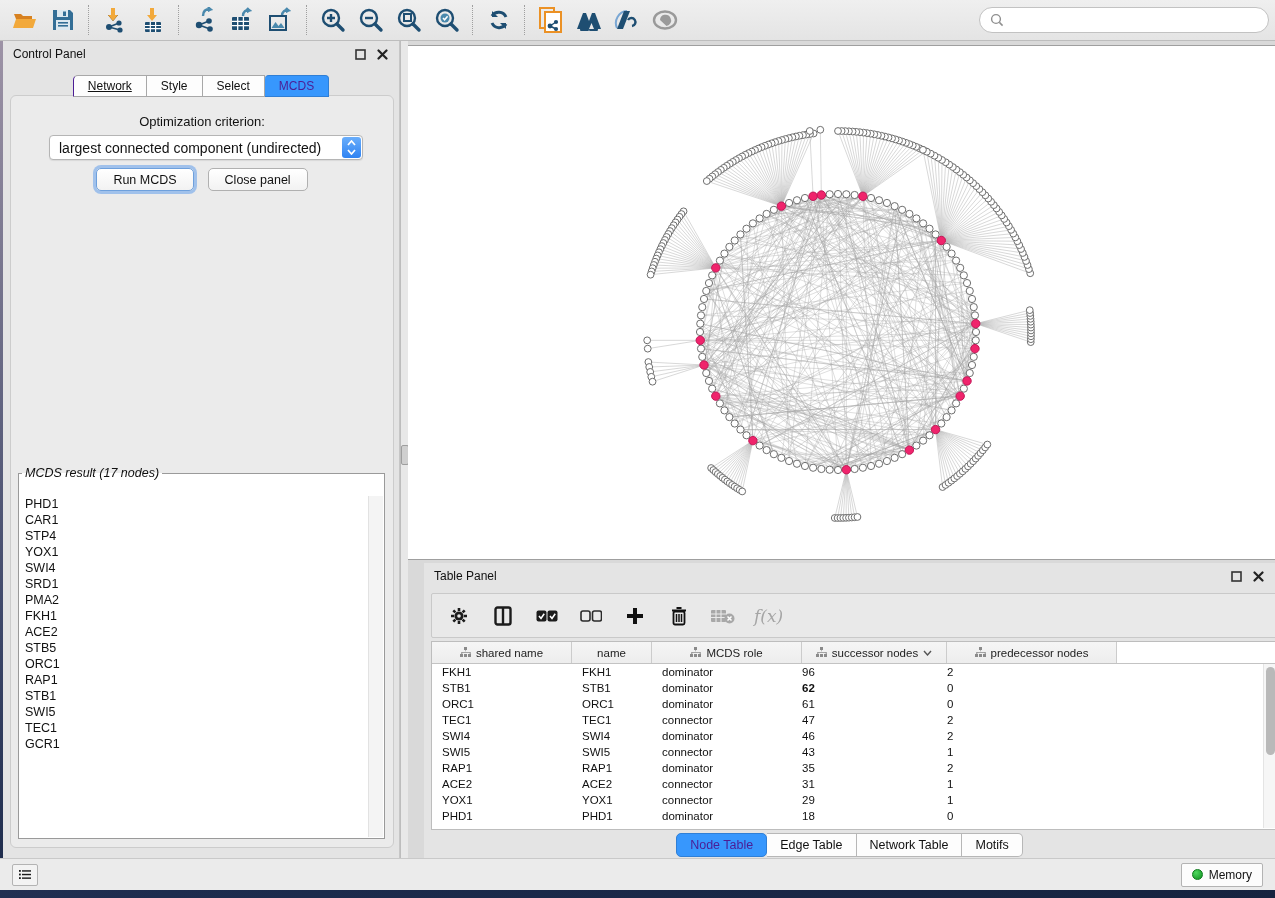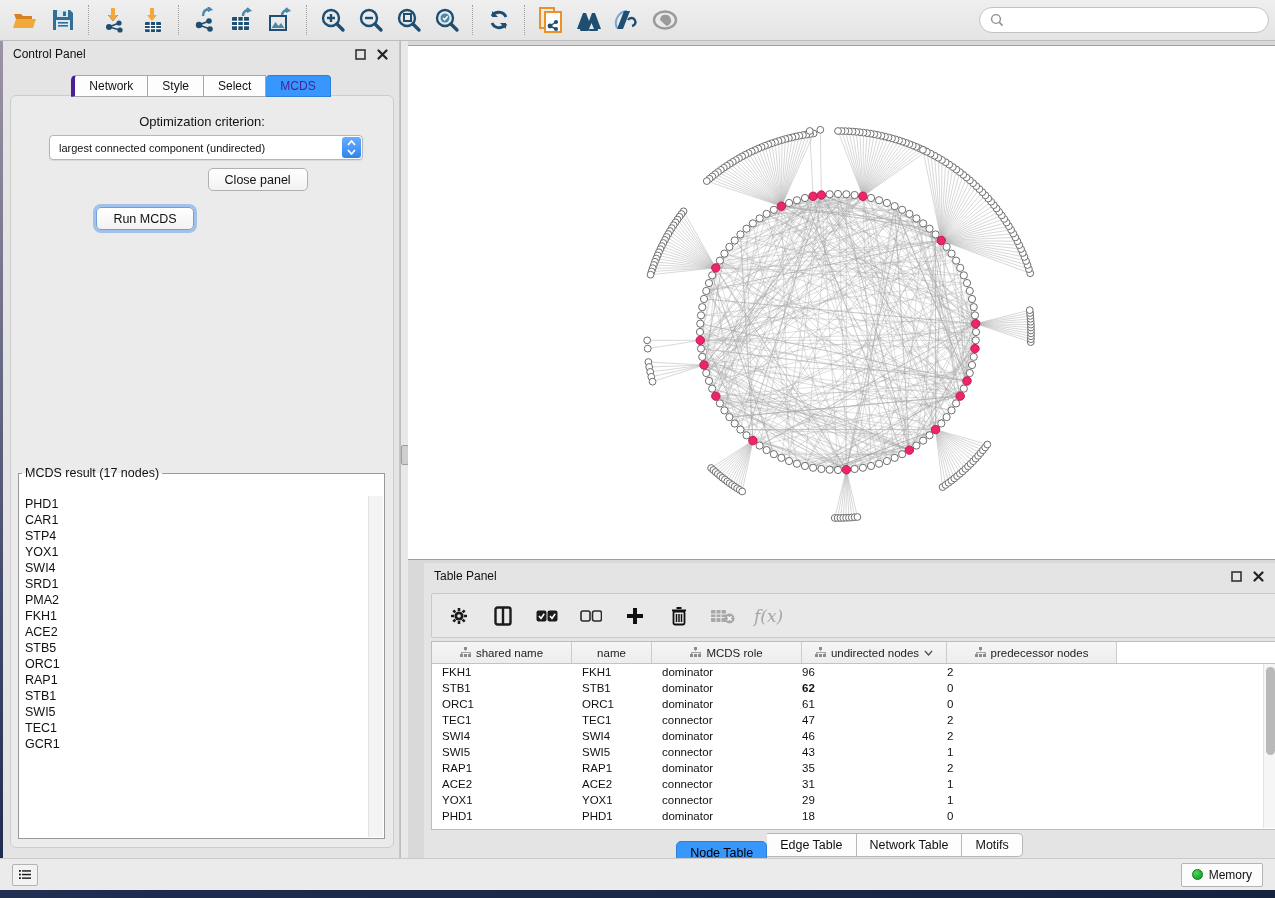--- a/index.html
+++ b/index.html
@@ -24,33 +24,33 @@
   .panel-title-row{height:26px;display:flex;align-items:center;padding:0 10px;}
   .panel-title{font-size:12px;color:#111;}
   .panel-wicons{margin-left:auto;display:flex;align-items:center;gap:9px;}
   .wicon{width:13px;height:13px;display:flex;align-items:center;justify-content:center;cursor:pointer;background:transparent;border:none;padding:0;}
   .vsplit{position:absolute;left:400px;top:41px;width:8px;height:817px;background:#e8e8e8;border-left:1px solid #bdbdbd;border-right:1px solid #a9a9a9;}
   .vsplit .handle{position:absolute;left:0px;top:404px;width:6px;height:18px;background:#cfcfcf;border:1px solid #9e9e9e;border-radius:2px;}
   .rightarea{position:absolute;left:408px;top:41px;width:867px;height:817px;background:#d9d9d9;}
   
   .ctabs{position:absolute;left:0;top:34px;width:100%;display:flex;justify-content:center;z-index:2;}
   .ctab{height:20px;line-height:20px;padding:0 14px;background:#fdfdfd;border:1px solid #a8a8a8;border-left:none;font-size:12px;color:#111;cursor:pointer;}
-  .ctab:first-child{border-left:4px solid #4c1d95;border-top-left-radius:5px;border-bottom-left-radius:1px;}
+  .ctab:first-child{border-left:1px solid #4c1d95;border-top-left-radius:5px;border-bottom-left-radius:1px;text-decoration:underline;}
   .ctab:last-child{border-top-right-radius:5px;}
   .ctab.active{background:#3797fd;color:#4c1d95;border-color:#2f7fd6;border-top-left-radius:4px;border-top-right-radius:4px;}
   .card{position:absolute;left:7px;top:54px;width:382px;height:751px;background:#ebebeb;border:1px solid #cccccc;border-radius:6px;}
   .opt-label{text-align:center;margin-top:18px;font-size:13px;color:#111;}
   .dropdown{position:absolute;left:38px;top:39px;width:312px;height:23px;background:#fff;border:1px solid #b5b5b5;border-radius:4px;display:flex;align-items:center;cursor:pointer;box-shadow:0 1px 1px rgba(0,0,0,.08);}
-  .dropdown .dval{flex:1;padding-left:9px;font-size:11px;color:#111;white-space:nowrap;}
+  .dropdown .dval{flex:1;padding-left:9px;font-size:14px;color:#111;white-space:nowrap;}
   .stepper{width:19px;height:21px;margin:1px;border-radius:3px;background:linear-gradient(#6aaefb,#2f83f2);display:flex;flex-direction:column;align-items:center;justify-content:center;gap:1px;}
   .btnrow{position:absolute;left:0;top:72px;width:100%;display:flex;justify-content:center;gap:14px;}
   .btn{height:23px;padding:0 16px;background:linear-gradient(#ffffff,#f2f2f2);border:1px solid #b0b0b0;border-radius:5px;font:12.5px "Liberation Sans",sans-serif;color:#111;cursor:pointer;}
-  .btn.focusring{box-shadow:0 0 0 3px rgba(110,165,235,.6);border-color:#6ea0dc;margin-top:39px;}
+  .btn.focusring{box-shadow:0 0 0 3px rgba(110,165,235,.6);border-color:#6ea0dc;}
   .result-fieldset{position:absolute;left:7px;top:370px;right:8px;bottom:8px;border:1px solid #9a9a9a;margin:0;padding:1px;background:#fff;}
-  .result-fieldset legend{font-size:12.5px;color:#111;padding:0 3px;margin-left:2px;background:transparent;}
+  .result-fieldset legend{font-size:12.5px;color:#111;padding:0 3px;margin-left:2px;background:transparent;font-style:italic;}
   .listbox{position:absolute;left:1px;top:16px;right:15px;bottom:1px;background:#fff;overflow:hidden;}
   .listitem{height:16px;line-height:16px;padding-left:5px;font-size:12.5px;color:#111;}
   .vtrack{position:absolute;top:16px;right:1px;bottom:1px;width:14px;background:#f4f4f4;border-left:1px solid #e2e2e2;}
   
   .net-window{position:absolute;left:0;top:4px;right:0;height:515px;background:#fff;border:1px solid #9f9f9f;border-left:none;border-right:none;box-sizing:border-box;}
   .net-titlebar{height:18px;background:linear-gradient(#e0e0e0,#d2d2d2);border-bottom:1px solid #adadad;position:relative;display:flex;align-items:center;justify-content:center;}
   .tlight{position:absolute;top:3.5px;width:11px;height:11px;border-radius:50%;cursor:pointer;}
   .net-title{font-size:12px;color:#222;}
   .net-canvas{position:absolute;left:0;top:19px;right:0;bottom:0;background:#fff;overflow:hidden;}
   
@@ -64,21 +64,21 @@
   .trow{display:flex;height:16px;align-items:center;cursor:default;}
   .td{font-size:11.5px;color:#111;box-sizing:border-box;white-space:nowrap;overflow:hidden;}
   .td.num{text-align:left;padding-right:16px;}
   .td.txt{padding-left:10px;}
   .tscroll{position:absolute;top:22px;right:1px;bottom:1px;width:13px;background:#f6f6f6;border-left:1px solid #e4e4e4;}
   .tthumb{position:absolute;left:1.5px;top:3px;width:9px;height:88px;background:#b9b9b9;border-radius:5px;}
   .btabs{position:absolute;left:0;top:270px;width:100%;display:flex;justify-content:center;}
   .btab{height:22px;line-height:22px;padding:0 13px;background:#fdfdfd;border:1px solid #b7b7b7;border-left:none;font-size:12.5px;color:#111;cursor:pointer;}
   .btab:first-child{border-left:1px solid #b7b7b7;border-radius:5px 0 0 5px;}
   .btab:last-child{border-radius:0 5px 5px 0;}
-  .btab.active{background:#3797fd;color:#000000;border-color:#2f7fd6;border-radius:5px;margin-top:8px;}
+  .btab.active{background:#3797fd;color:#4c1d95;border-color:#2f7fd6;border-radius:5px;}
   
   .statusbar{position:absolute;left:0;top:858px;width:1275px;height:32px;background:#ebebeb;border-top:1px solid #c9c9c9;display:flex;align-items:center;padding:0 12px;box-sizing:border-box;}
   .listbtn{width:26px;height:22px;background:#f3f3f3;border:1px solid #b3b3b3;border-radius:2px;display:flex;align-items:center;justify-content:center;cursor:pointer;}
   .membtn{margin-left:auto;height:24px;background:#fcfcfc;border:1px solid #b3b3b3;border-radius:2px;display:flex;align-items:center;gap:6px;padding:0 10px;font-size:12px;color:#111;cursor:pointer;}
   .memdot{width:11px;height:11px;border-radius:50%;background:radial-gradient(circle at 35% 30%,#4ed95e,#0f8f1f);border:1px solid #0c7a1a;box-sizing:border-box;}
 </style>
 </head>
 <body>
 
 <div class="toolbar">
@@ -1297,21 +1297,21 @@
           <div class="th" style="width: 145px;">
             <svg width="11" height="11" viewBox="0 0 11 11">
               <g fill="#8a8a8a">
                 <rect x="4" y="0" width="3" height="3"></rect>
                 <rect x="0" y="7" width="3" height="3"></rect>
                 <rect x="4" y="7" width="3" height="3"></rect>
                 <rect x="8" y="7" width="3" height="3"></rect>
                 <path d="M5.2 3 h0.8 v2 h-4.7 v2 h1 v-1.2 h7.4 v1.2 h1 v-2 h-4.7 z"></path>
               </g>
             </svg>
-            <span>undirected nodes</span>
+            <span>successor nodes</span>
             <svg width="9" height="6" viewBox="0 0 9 6">
               <path d="M1 1 l3.5 4 L8 1" fill="none" stroke="#555" stroke-width="1.4"></path>
             </svg>
           </div>
           <div class="th" style="width: 170px;">
             <svg width="11" height="11" viewBox="0 0 11 11">
               <g fill="#8a8a8a">
                 <rect x="4" y="0" width="3" height="3"></rect>
                 <rect x="0" y="7" width="3" height="3"></rect>
                 <rect x="4" y="7" width="3" height="3"></rect>

